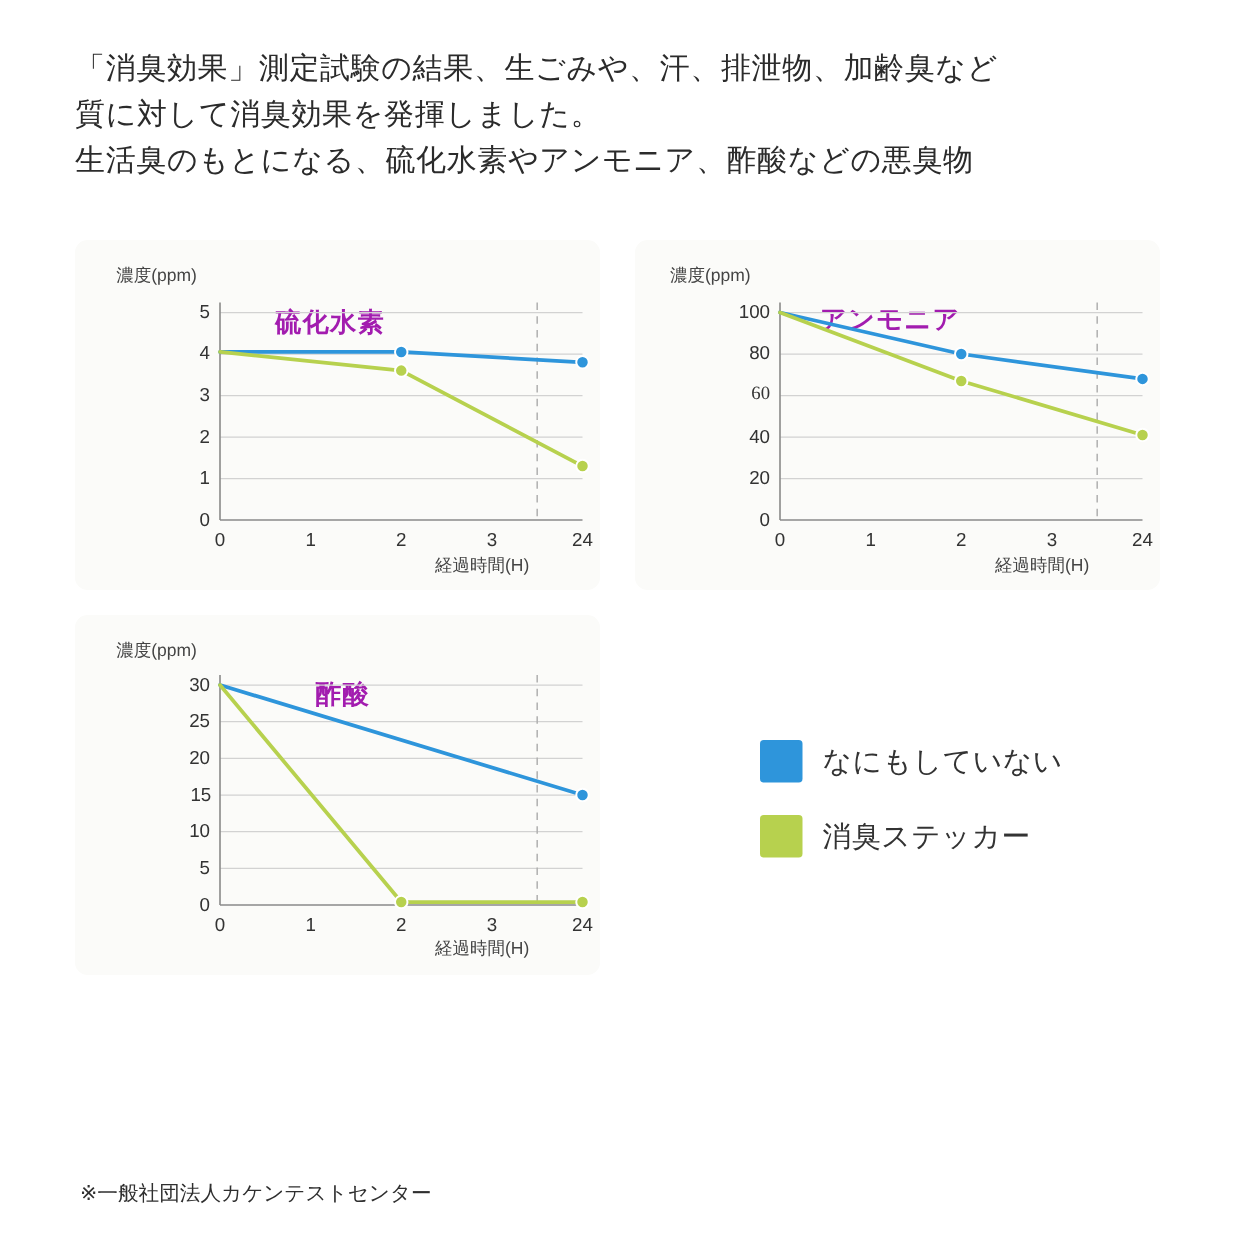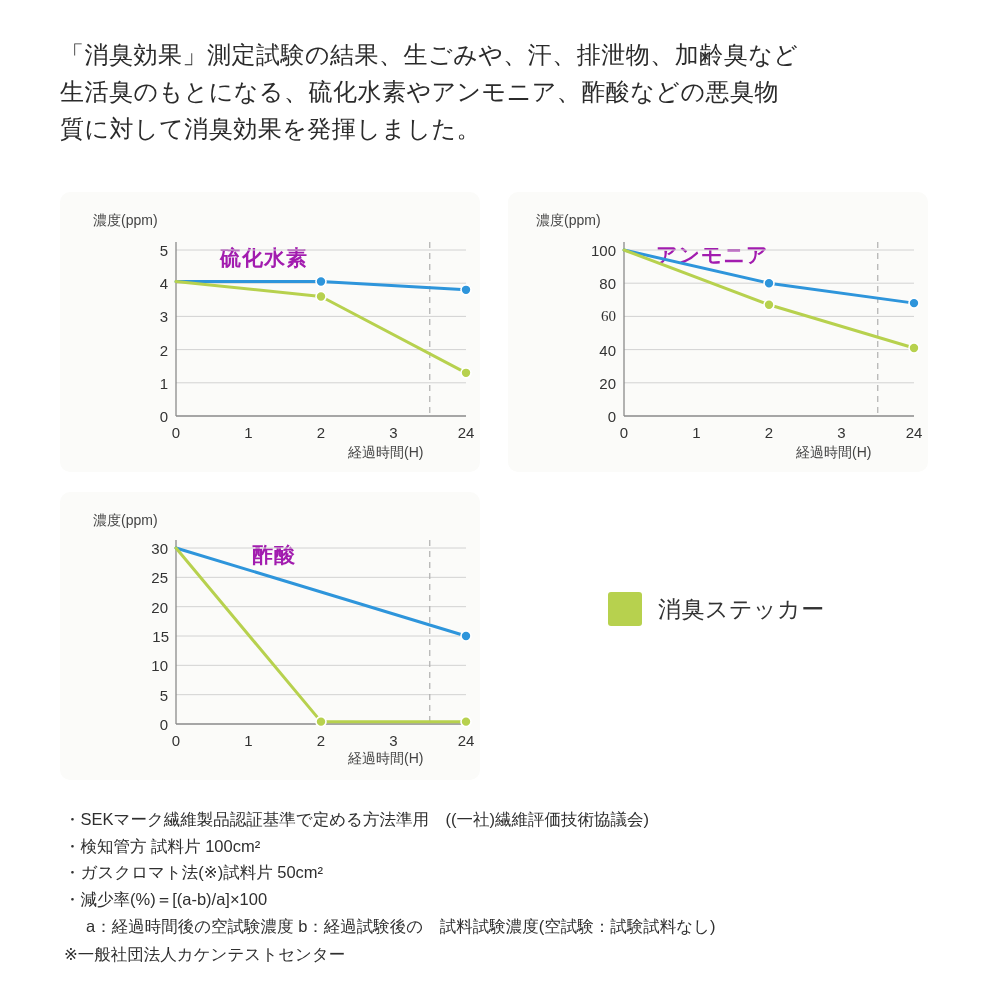--- a/index.html
+++ b/index.html
@@ -103,22 +103,22 @@
     font-size:16.5px;color:#2f2f2f;text-align:right;
   }
 </style>
 </head>
 <body>
 
 <div class="page">
 
   <div class="lead">
     <div>「消臭効果」測定試験の結果、生ごみや、汗、排泄物、加齢臭など</div>
+    <div>質に対して消臭効果を発揮しました。</div>
     <div>生活臭のもとになる、硫化水素やアンモニア、酢酸などの悪臭物</div>
-    <div>質に対して消臭効果を発揮しました。</div>
   </div>
 
   <div class="card" id="card-h2s">
     <div class="axis-unit" style="left:33px;top:20px;">濃度(ppm)</div>
     <div class="chart-title" style="left:160px;top:20px;">硫化水素</div>
     <div class="plot" id="plot-h2s" style="left:0;top:0;width:420px;height:280px;">
         <svg width="420" height="280">
           <line x1="116" x2="406" y1="224" y2="224" stroke="#8a8a8a" stroke-width="1.3"></line>
           <line x1="116" x2="406" y1="190.8" y2="190.8" stroke="#d2d2d2" stroke-width="1"></line>
           <line x1="116" x2="406" y1="157.6" y2="157.6" stroke="#d2d2d2" stroke-width="1"></line>
@@ -215,27 +215,24 @@
         <div class="xtick" style="left: 188.5px; top: 240px;">1</div>
         <div class="xtick" style="left: 261px; top: 240px;">2</div>
         <div class="xtick" style="left: 333.5px; top: 240px;">3</div>
         <div class="xtick" style="left: 406px; top: 240px;">24</div>
       </div>
     <div class="axis-xlabel" style="left:288px;top:258px;">経過時間(H)</div>
   </div>
 
   <div class="legend">
     <div class="legend-row">
+      <span class="legend-swatch" id="legend-sw-0" style="background: rgb(46, 149, 219);"></span>
+      <span class="legend-label">なにもしていない</span>
+    </div>
+    <div class="legend-row">
       <span class="legend-swatch" id="legend-sw-1" style="background: rgb(183, 209, 78);"></span>
       <span class="legend-label">消臭ステッカー</span>
     </div>
   </div>
 
-  <div class="notes">
-    <div>・SEKマーク繊維製品認証基準で定める方法準用　((一社)繊維評価技術協議会)</div>
-    <div>・検知管方 試料片 100cm²</div>
-    <div>・ガスクロマト法(※)試料片 50cm²</div>
-    <div>・減少率(%)＝[(a-b)/a]×100</div>
-    <div class="indent">a：経過時間後の空試験濃度  b：経過試験後の　試料試験濃度(空試験：試験試料なし)</div>
-  </div>
   <div class="footnote">※一般社団法人カケンテストセンター</div>
 
 </div>
 
 </body></html>

